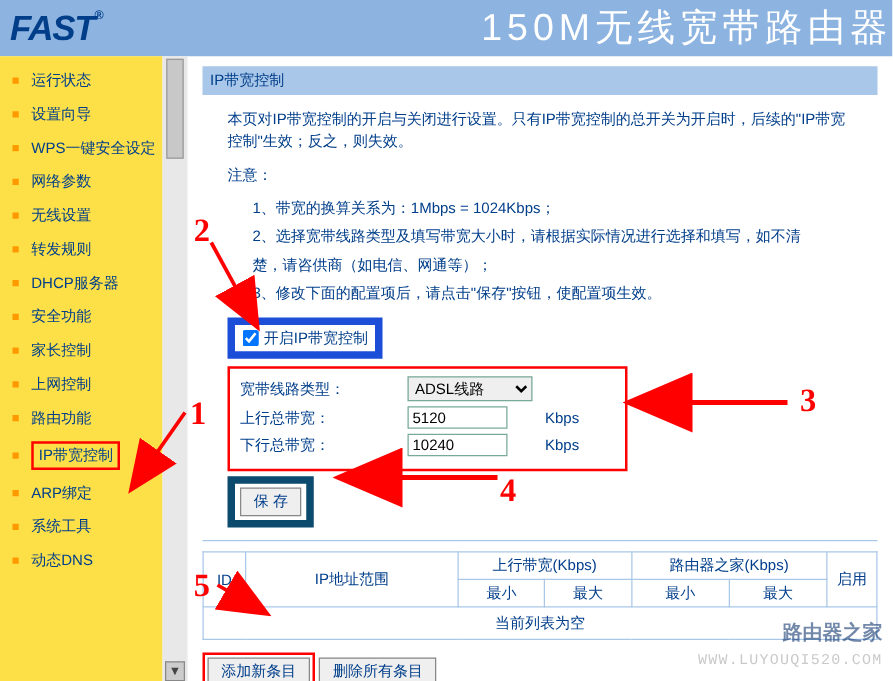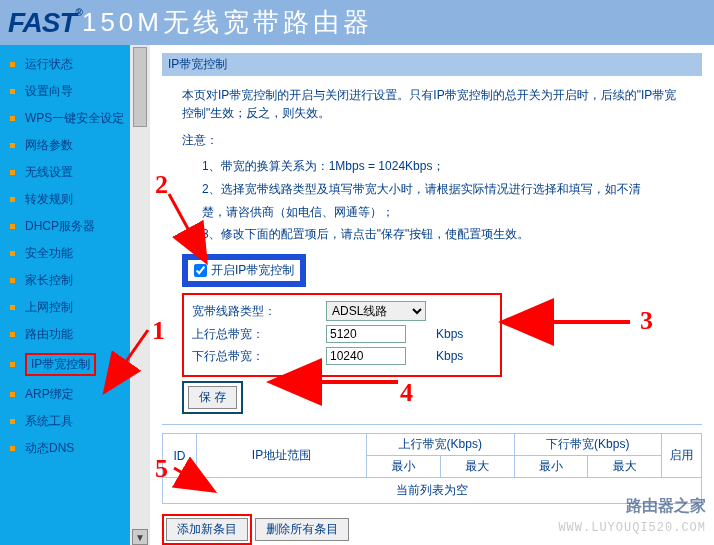--- a/index.html
+++ b/index.html
@@ -1,24 +1,24 @@
 <!DOCTYPE html>
 <html><head>
 <meta charset="utf-8">
 <style>
 * { box-sizing: border-box; margin: 0; padding: 0; }
 body { font-family: "SimSun", Arial, sans-serif; font-size: 12px; background: #fff; position: relative; width: 714px; height: 545px; overflow: hidden; }
 
 .header { background: #8db3e0; height: 45px; display: flex; align-items: center; }
 .logo { font-family: Arial, sans-serif; font-size: 28px; font-weight: bold; font-style: italic; color: #003e8a; padding-left: 8px; letter-spacing: -1px; }
 .logo-reg { font-size: 10px; vertical-align: top; font-style: normal; }
-.header-title { flex: 1; text-align: left; color: #fff; font-size: 26px; font-family: "SimHei", sans-serif; font-weight: normal; letter-spacing: 4px; }
+.header-title { flex: 1; text-align: right; color: #fff; font-size: 30px; font-family: "SimHei", sans-serif; font-weight: normal; letter-spacing: 4px; }
 
 .container { display: flex; height: calc(100% - 45px); }
-.sidebar { width: 130px; background: #0ea5e9; padding: 6px 0 6px 10px; }
+.sidebar { width: 130px; background: #fde047; padding: 6px 0 6px 10px; }
 .nav-item { display: flex; align-items: center; padding: 5px 0; color: #003e8a; cursor: pointer; }
 .nav-item.active { }
 .nav-item.active .nav-label { border: 2px solid red; padding: 1px 4px; }
 .bullet { width: 5px; height: 5px; background: #f90; margin-right: 10px; flex-shrink: 0; }
 .nav-label { color: #003e8a; }
 
 .scroll-area { width: 20px; background: #e8e8e8; display: flex; flex-direction: column; align-items: center; }
 .scroll-arrow { width: 16px; height: 16px; background: #ccc; border: 1px solid #888; display:flex; align-items:center; justify-content:center; font-size:10px; color:#444; margin-top: auto; }
 .scroll-thumb { width: 14px; height: 80px; background: #c8c8c8; border: 1px solid #999; margin-top: 2px; }
 
@@ -34,21 +34,21 @@
 
 .config-box { border: 2px solid red; margin: 4px 0 4px 20px; padding: 6px 8px; width: 320px; }
 .row { display: flex; align-items: center; margin-bottom: 4px; gap: 24px; }
 .lbl { width: 110px; color: #003e8a; }
 .sel { width: 100px; border: 1px solid #7a9; font-size: 12px; padding: 1px; }
 .txt { width: 80px; border: 1px solid #7a9; font-size: 12px; padding: 1px 3px; text-align: left; }
 .unit { margin-left: 6px; color: #003e8a; }
 
 .save-btn-wrap { margin: 4px 0 8px 20px; }
 .btn { padding: 2px 10px; background: #efefef; border: 1px solid #888; color: #003e8a; cursor: pointer; font-family: inherit; font-size:12px; }
-.save-btn { border: 2px solid #0c4a6e; padding: 3px 4px; display: inline-block; }
+.save-btn { border: 6px solid #0c4a6e; padding: 3px 4px; display: inline-block; }
 .save-btn .btn { }
 
 .table-outer { border-top: 1px solid #a9c7e8; margin-top: 10px; }
 table { width: 100%; border-collapse: collapse; margin-top: 8px; }
 th, td { border: 1px solid #a9c7e8; padding: 2px 4px; color: #003e8a; font-weight: normal; font-size: 12px; text-align: center; }
 td.empty { text-align: center; padding: 4px; }
 
 .bottom-btns { margin: 10px 0 4px 0; }
 .add-btn-wrap { border: 2px solid red; display: inline-block; padding: 2px; }
 .help-btn-wrap { margin-left: 0; margin-top: 6px; }
@@ -179,21 +179,21 @@
       </span>
     </div>
 
     <div class="table-outer">
       <table>
         <tbody>
             <tr>
           <th rowspan="2" style="width:34px">ID</th>
           <th rowspan="2" style="width:170px">IP地址范围</th>
           <th colspan="2">上行带宽(Kbps)</th>
-          <th colspan="2">下行带宽(Kbps)</th>
+          <th colspan="2">路由器之家(Kbps)</th>
           <th rowspan="2" style="width:40px">启用</th>
         </tr>
         <tr>
           <th>最小</th>
           <th>最大</th>
           <th>最小</th>
           <th>最大</th>
         </tr>
         <tr>
               <td colspan="7" class="empty">当前列表为空</td>

